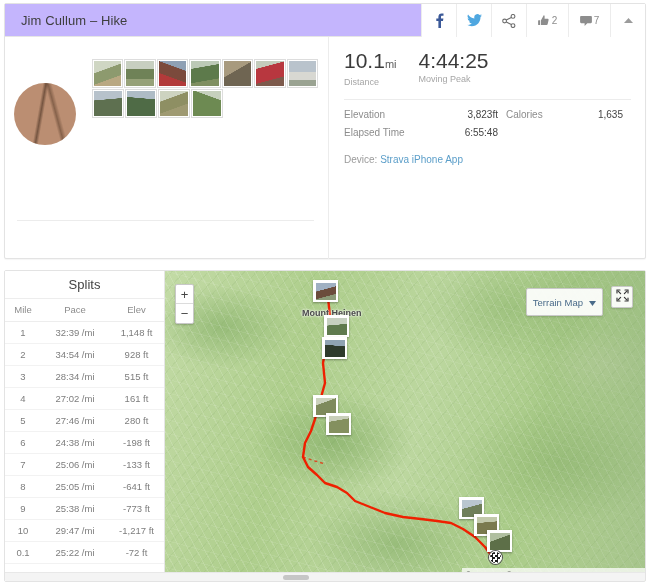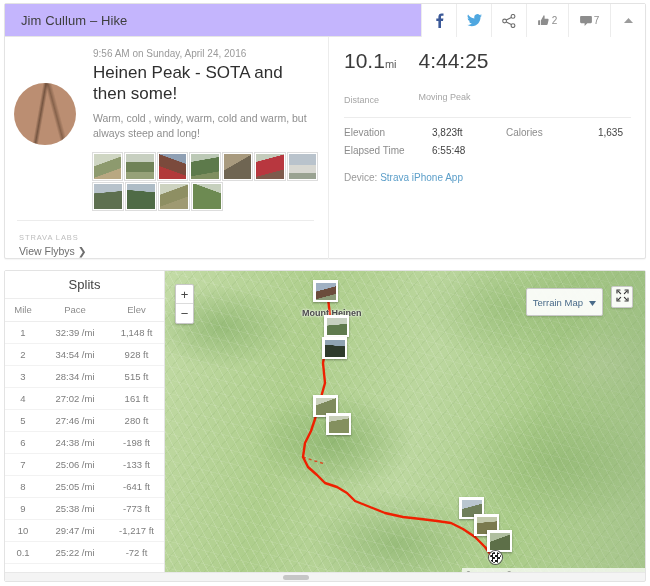--- a/index.html
+++ b/index.html
@@ -87,25 +87,25 @@
   .divider { position: absolute; left: 12px; right: 14px; top: 183px; height: 1px; background: #ececec; }
   .labs { position: absolute; left: 14px; top: 196px; }
   .labs-kicker { font-size: 7.5px; letter-spacing: .9px; color: #bdbdbd; text-transform: uppercase; }
   .labs-link { font-size: 10.5px; color: #6e6e6e; margin-top: 3px; cursor: pointer; }
 
   
   .stats-row { display: flex; gap: 22px; }
   .stat { }
   .stat-val { font-size: 21px; color: #3b3b3b; line-height: 24px; white-space: nowrap; font-weight: 300; }
   .stat-val .u { font-size: 11px; color: #5a5a5a; }
-  .stat-lbl { font-size: 9px; color: #a6a6a6; margin-top: 19px; }
+  .stat-lbl { font-size: 9px; color: #a6a6a6; margin-top: 1px; }
   .stats-div { height: 1px; background: #ececec; margin: 12px 0 9px 0; }
   .kv-grid { display: grid; grid-template-columns: 88px 74px 68px auto; row-gap: 7px; font-size: 10px; }
   .kv-k { color: #8c8c8c; }
-  .kv-v { color: #444; text-align: left; padding-right: 8px; }
+  .kv-v { color: #444; text-align: right; padding-right: 8px; }
   .kv-v.l { text-align: right; }
   .device { margin-top: 16px; font-size: 10px; color: #9a9a9a; }
   .device a { color: #5b9ec9; text-decoration: none; cursor: pointer; }
 
   
   .bottom {
     position: absolute; left: 4px; top: 270px; width: 642px; height: 312px;
     border: 1px solid #e3e3e3; background: #fff; border-radius: 2px; overflow: hidden;
   }
   .splits {
@@ -264,25 +264,20 @@
     </div>
 
     <div class="card-body">
 
       <div class="col-left">
 
         <div class="avatar-wrap">
           <div class="avatar"></div>
         </div>
 
-        <div class="meta">
-          <div class="date">9:56 AM on Sunday, April 24, 2016</div>
-          <h1 class="act-title">Heinen Peak - SOTA and then some!</h1>
-          <div class="desc">Warm, cold , windy, warm, cold and warm, but always steep and long!</div>
-        </div>
 
         <div class="photos">
           <div class="prow">
             <div class="thumb t1"></div>
             <div class="thumb t2"></div>
             <div class="thumb t3"></div>
             <div class="thumb t4"></div>
             <div class="thumb t5"></div>
             <div class="thumb t6"></div>
             <div class="thumb t7"></div>
@@ -290,24 +285,20 @@
           <div class="prow">
             <div class="thumb t8"></div>
             <div class="thumb t9"></div>
             <div class="thumb t10"></div>
             <div class="thumb t11"></div>
           </div>
         </div>
 
         <div class="divider"></div>
 
-        <div class="labs">
-          <div class="labs-kicker">STRAVA LABS</div>
-          <div class="labs-link">View Flybys ❯</div>
-        </div>
       </div>
 
       <div class="col-right">
         <div class="stats-row">
           <div class="stat">
             <div class="stat-val"><span>10.1</span><span class="u">mi</span></div>
             <div class="stat-lbl">Distance</div>
           </div>
           <div class="stat">
             <div class="stat-val"><span>4:44:25</span></div>

